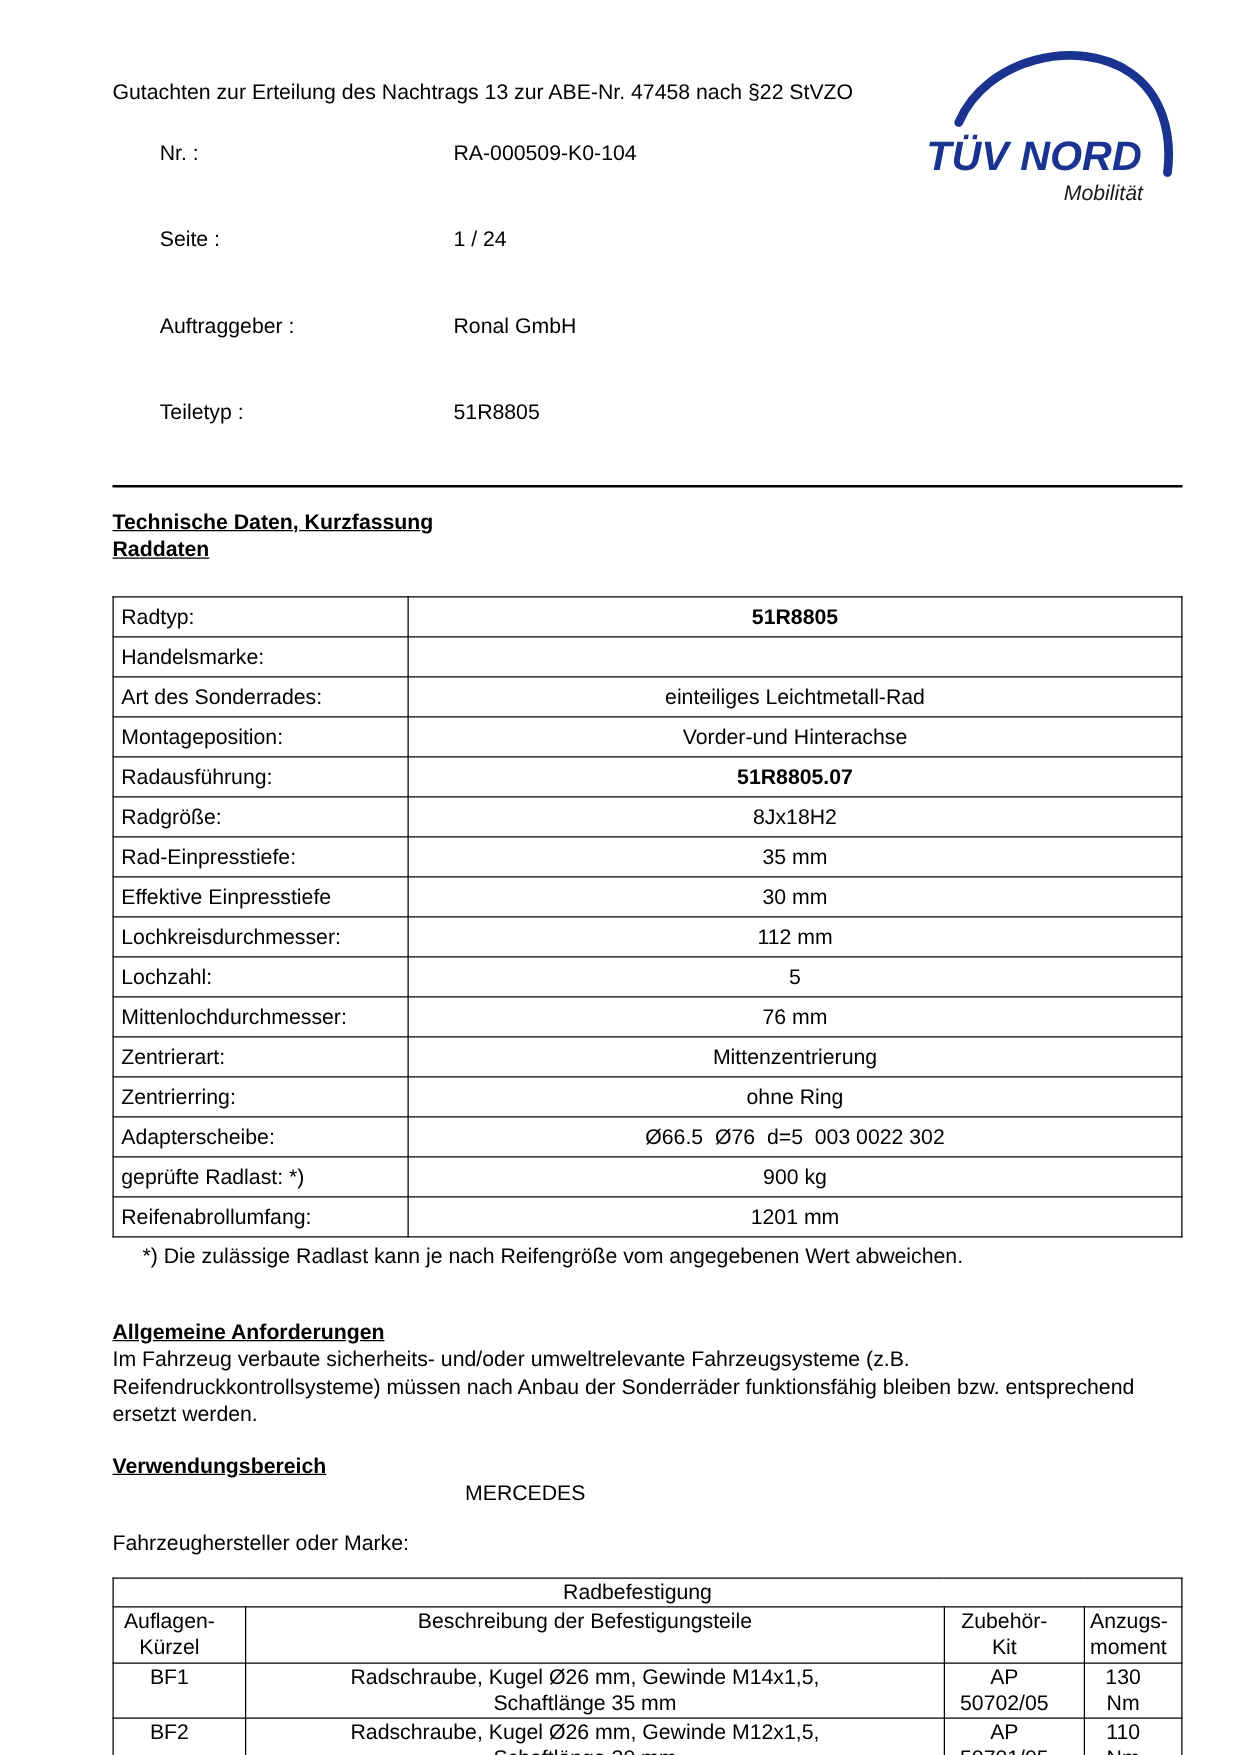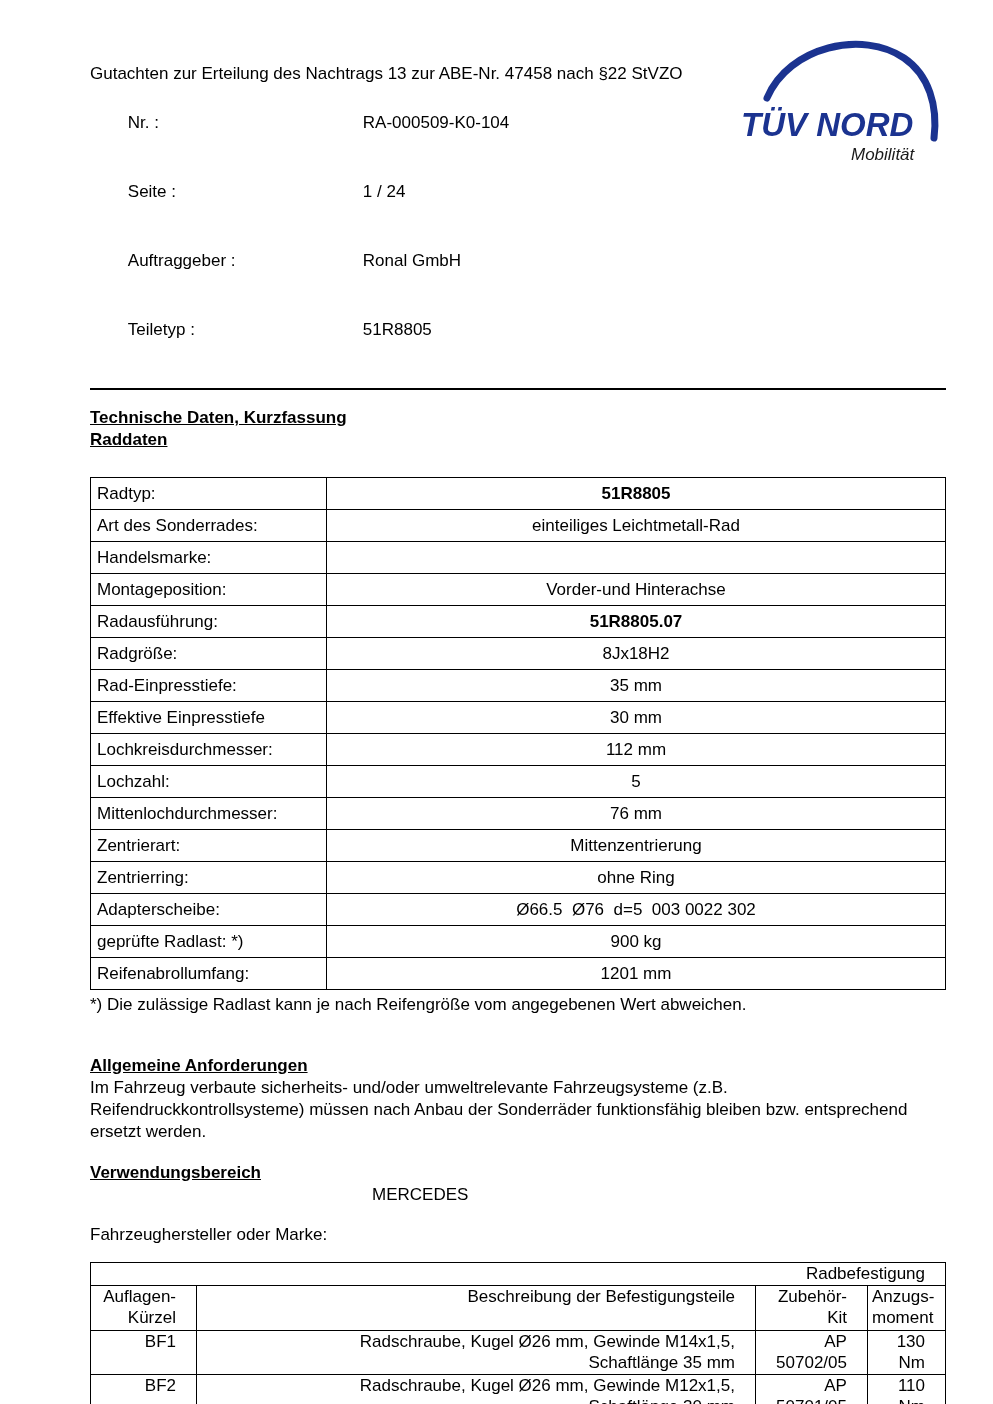--- a/index.html
+++ b/index.html
@@ -28,30 +28,30 @@
   .heading { font-size: 17px; font-weight: bold; text-decoration: underline; line-height: 22px; }
   .h-first { margin-top: 17px; }
 
   table { border-collapse: collapse; table-layout: fixed; border-radius: 16px; }
   .t1 { width: 856px; margin-top: 26px; }
   .t1 td { border: 1.5px solid #000; height: 32px; font-size: 17px; padding: 2px 6px; overflow: hidden; }
   .t1 .val { text-align: center; white-space: pre-wrap; }
   .t1 .bold { font-weight: bold; }
   col.c-label { width: 236px; }
 
-  .footnote { font-size: 17px; margin-top: 4px; line-height: 21px; }
+  .footnote { font-size: 17px; margin-top: 4px; line-height: 21px; margin-left: 24px; }
 
   .sp-allg { margin-top: 40px; }
   .para { font-size: 17px; margin: 0; width: 830px; line-height: 22px; }
   .sp-verw { margin-top: 19px; }
   .vb-row { font-size: 17px; line-height: 22px; }
   .vb-label { display: inline-block; width: 282px; vertical-align: top; margin-top: 40px; }
 
   .t2 { width: 856px; margin-top: 16px; }
-  .t2 td { border: 1.5px solid #000; font-size: 17px; padding: 0 20px 1px 4px; vertical-align: top; text-align: right; white-space: pre-line; line-height: 21px; overflow: hidden; }
+  .t2 td { border: 1.5px solid #000; font-size: 17px; padding: 0 20px 1px 4px; vertical-align: top; text-align: center; white-space: pre-line; line-height: 21px; overflow: hidden; }
   .t2 .t2-title { height: 23px; }
   .t2 .hdr { height: 45px; }
 </style>
 </head>
 <body>
 
 <div class="page">
 
   <svg class="logo" width="212" height="130" viewBox="0 0 212 130">
     <path d="M 26 62 C 48 10, 122 -6, 163 22 C 188 39 197 70 193 102" fill="none" stroke-width="7" stroke-linecap="round" stroke="#1b3390"></path>
@@ -87,26 +87,26 @@
       <colgroup>
           <col class="c-label">
           <col>
         </colgroup>
       <tbody>
         <tr>
           <td class="lab">Radtyp:</td>
           <td class="val bold">51R8805</td>
         </tr>
         <tr>
+          <td class="lab">Handelsmarke:</td>
+          <td class="val"></td>
+        </tr>
+        <tr>
           <td class="lab">Art des Sonderrades:</td>
           <td class="val">einteiliges Leichtmetall-Rad</td>
-        </tr>
-        <tr>
-          <td class="lab">Handelsmarke:</td>
-          <td class="val"></td>
         </tr>
         <tr>
           <td class="lab">Montageposition:</td>
           <td class="val">Vorder-und Hinterachse</td>
         </tr>
         <tr>
           <td class="lab">Radausführung:</td>
           <td class="val bold">51R8805.07</td>
         </tr>
         <tr>

